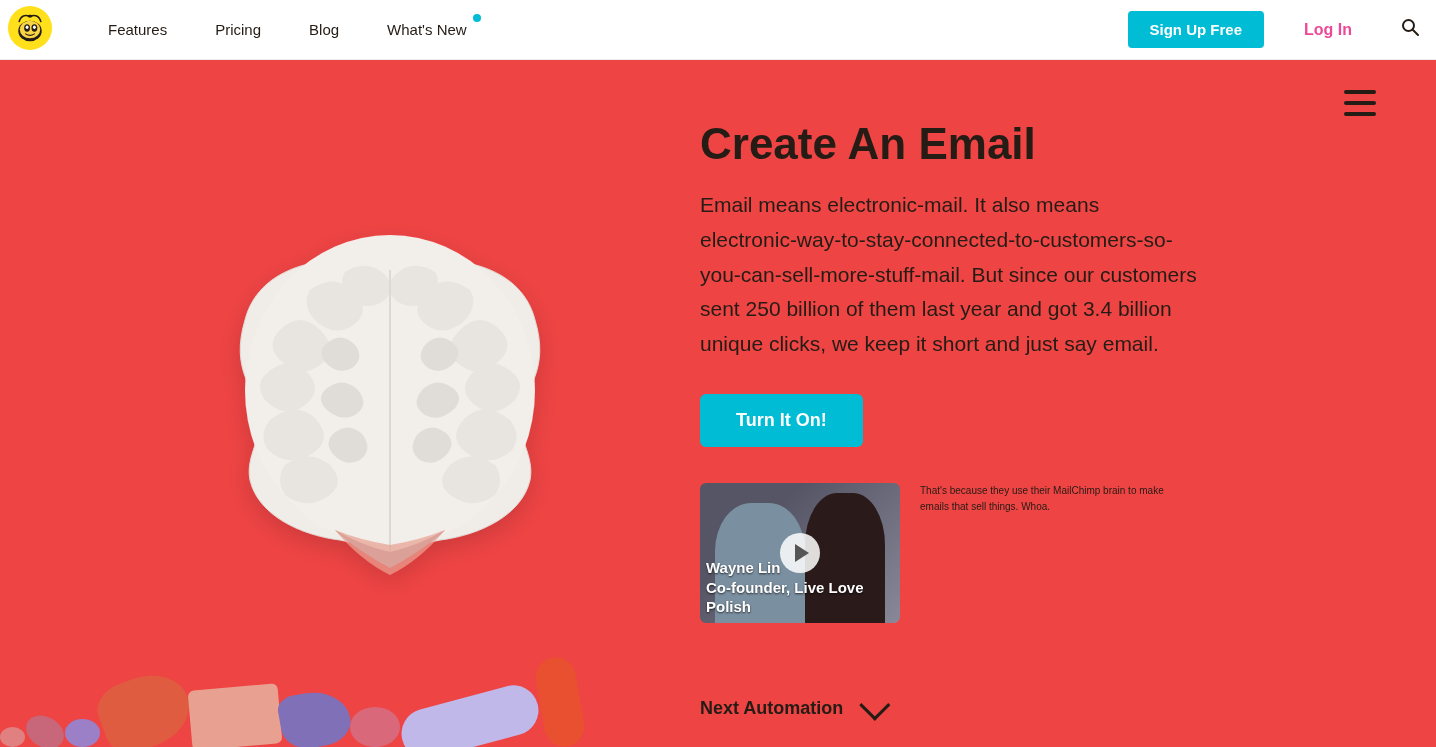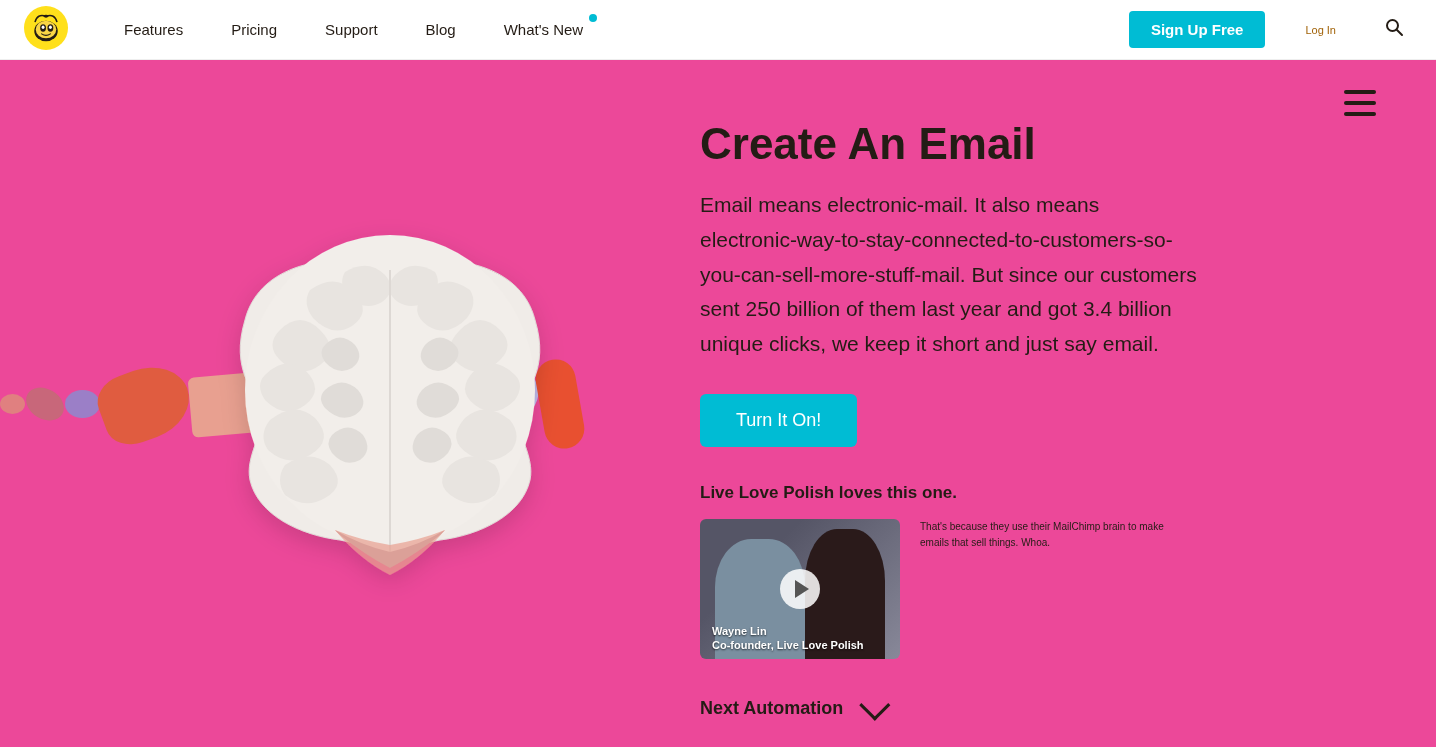--- a/index.html
+++ b/index.html
@@ -4,21 +4,21 @@
   <style>
     * { margin: 0; padding: 0; box-sizing: border-box; }
     body { font-family: -apple-system, BlinkMacSystemFont, 'Helvetica Neue', Arial, sans-serif; width: 1436px; overflow-x: hidden; }
 
     
     nav {
       display: flex;
       align-items: center;
       height: 60px;
       background: #fff;
-      padding: 0 24px;
+      padding: 0 8px;
       border-bottom: 1px solid #eee;
       position: relative;
       z-index: 10;
       justify-content: flex-end;
     }
     .nav-logo { width: 44px; height: 44px; margin-right: 32px; flex-shrink: 0; }
     .nav-links { display: flex; align-items: center; gap: 0; flex: 1; }
     .nav-link {
       padding: 0 24px;
       font-size: 15px;
@@ -45,43 +45,43 @@
       border: none;
       border-radius: 4px;
       padding: 10px 22px;
       font-size: 15px;
       font-weight: 600;
       cursor: pointer;
     }
     .btn-login {
       background: transparent;
       border: none;
-      font-size: 11px;
-      font-weight: 400;
-      color: #a16207;
+      font-size: 16px;
+      font-weight: 700;
+      color: #ec4899;
       cursor: pointer;
       padding: 10px 16px;
     }
     .search-icon-btn {
       background: transparent;
       border: none;
       cursor: pointer;
       padding: 8px;
       font-size: 18px;
       color: #241c15;
     }
 
     
     .hero {
-      background: #ec4899;
+      background: #ef4444;
       min-height: 687px;
       position: relative;
       overflow: hidden;
       display: flex;
-      align-items: center;
+      align-items: flex-end;
     }
     .shape-red-left {
       width: 90px; height: 70px;
       background: #e05c40;
       border-radius: 40% 60% 60% 40%;
       left: 40px; top: 200px;
       transform: rotate(-20deg);
     }
     .shape-pink-topleft {
       width: 40px; height: 30px;
@@ -174,21 +174,21 @@
       margin-bottom: 32px;
       max-width: 500px;
     }
     .btn-cta {
       background: #00bcd4;
       color: #fff;
       border: none;
       border-radius: 6px;
       padding: 16px 36px;
       font-size: 18px;
-      font-weight: 400;
+      font-weight: 700;
       cursor: pointer;
       margin-bottom: 36px;
       display: inline-block;
     }
     .testimonial-label {
       font-size: 17px;
       font-weight: 700;
       color: #241c15;
       margin-bottom: 16px;
     }
@@ -243,22 +243,22 @@
     }
     .play-triangle {
       width: 0; height: 0;
       border-left: 14px solid #555;
       border-top: 9px solid transparent;
       border-bottom: 9px solid transparent;
       margin-left: 3px;
     }
     .video-caption {
       position: absolute;
-      bottom: 6px; left: 12px;
-      font-size: 11px;
+      bottom: 6px; left: 6px;
+      font-size: 15px;
       color: #fff;
       font-weight: 600;
       text-shadow: 0 1px 2px rgba(0,0,0,0.7);
       line-height: 1.3;
     }
     .testimonial-text {
       font-size: 10px;
       line-height: 1.6;
       color: #241c15;
       max-width: 260px;
@@ -320,21 +320,20 @@
       <ellipse cx="36" cy="29" rx="2" ry="2.5" fill="#fff"></ellipse>
       <path d="M24 38 Q30 42 36 38" stroke="#241c15" stroke-width="1.5" fill="none" stroke-linecap="round"></path>
       <path d="M15 22 Q18 10 30 14 Q42 10 45 22" stroke="#241c15" stroke-width="2" fill="none"></path>
       <ellipse cx="30" cy="14" rx="3" ry="2" fill="#241c15"></ellipse>
     </svg>
   </div>
 
   <div class="nav-links">
     <a class="nav-link">Features</a>
     <a class="nav-link">Pricing</a>
-    <a class="nav-link">Support</a>
     <a class="nav-link">Blog</a>
     <a class="nav-link" style="position:relative;">
       <span>What's New</span>
       <span class="nav-dot"></span>
     </a>
   </div>
 
   <div class="nav-right">
     <button class="btn-signup">Sign Up Free</button>
     <button class="btn-login">Log In</button>
@@ -409,21 +408,20 @@
         <path d="M268 245 Q252 230 237 245 Q227 260 240 270 Q255 278 268 263 Q275 253 268 245Z" fill="#e0dcd8"></path>
       </g>
     </svg>
   </div>
 
   <div class="hero-content">
     <h1 class="hero-title">Create An Email</h1>
     <p class="hero-desc">Email means electronic-mail. It also means electronic-way-to-stay-connected-to-customers-so-you-can-sell-more-stuff-mail. But since our customers sent 250 billion of them last year and got 3.4 billion unique clicks, we keep it short and just say email.</p>
     <button class="btn-cta">Turn It On!</button>
 
-    <div class="testimonial-label">Live Love Polish loves this one.</div>
 
     <div class="testimonial-row">
       <div class="video-thumb">
         <div class="video-thumb-inner">
 
           <div class="person-left"></div>
           <div class="person-right"></div>
         </div>
         <div class="play-button">
           <div class="play-triangle"></div>

